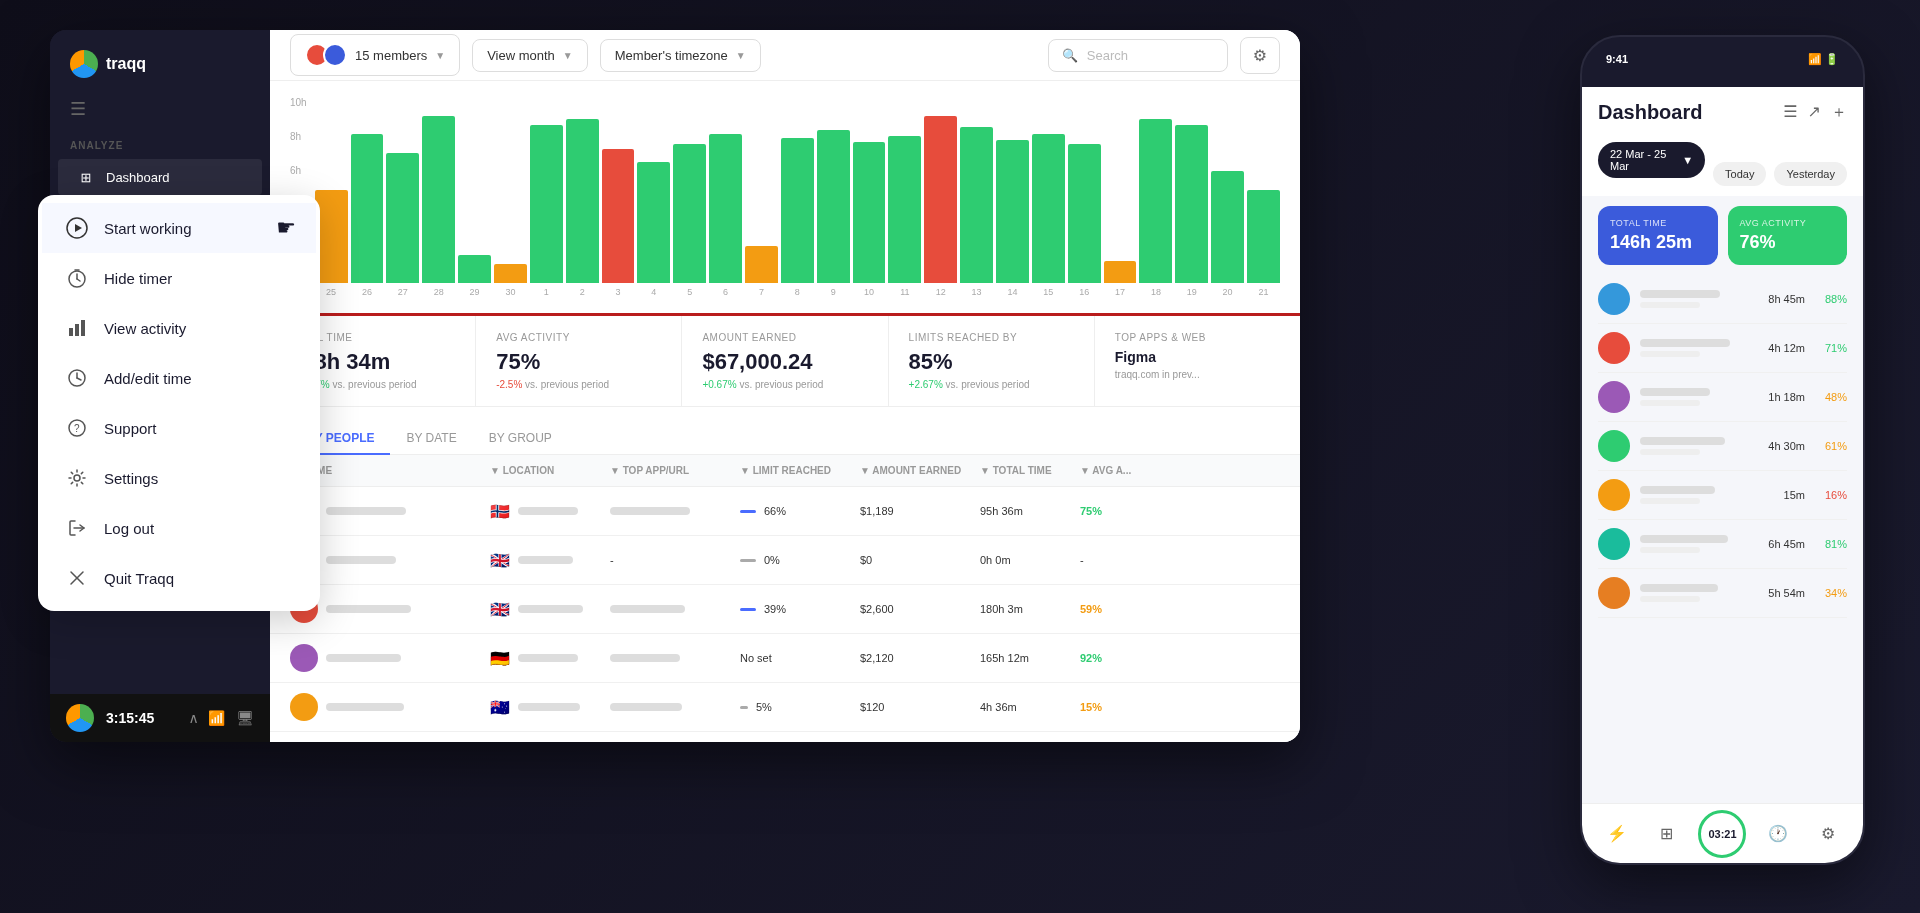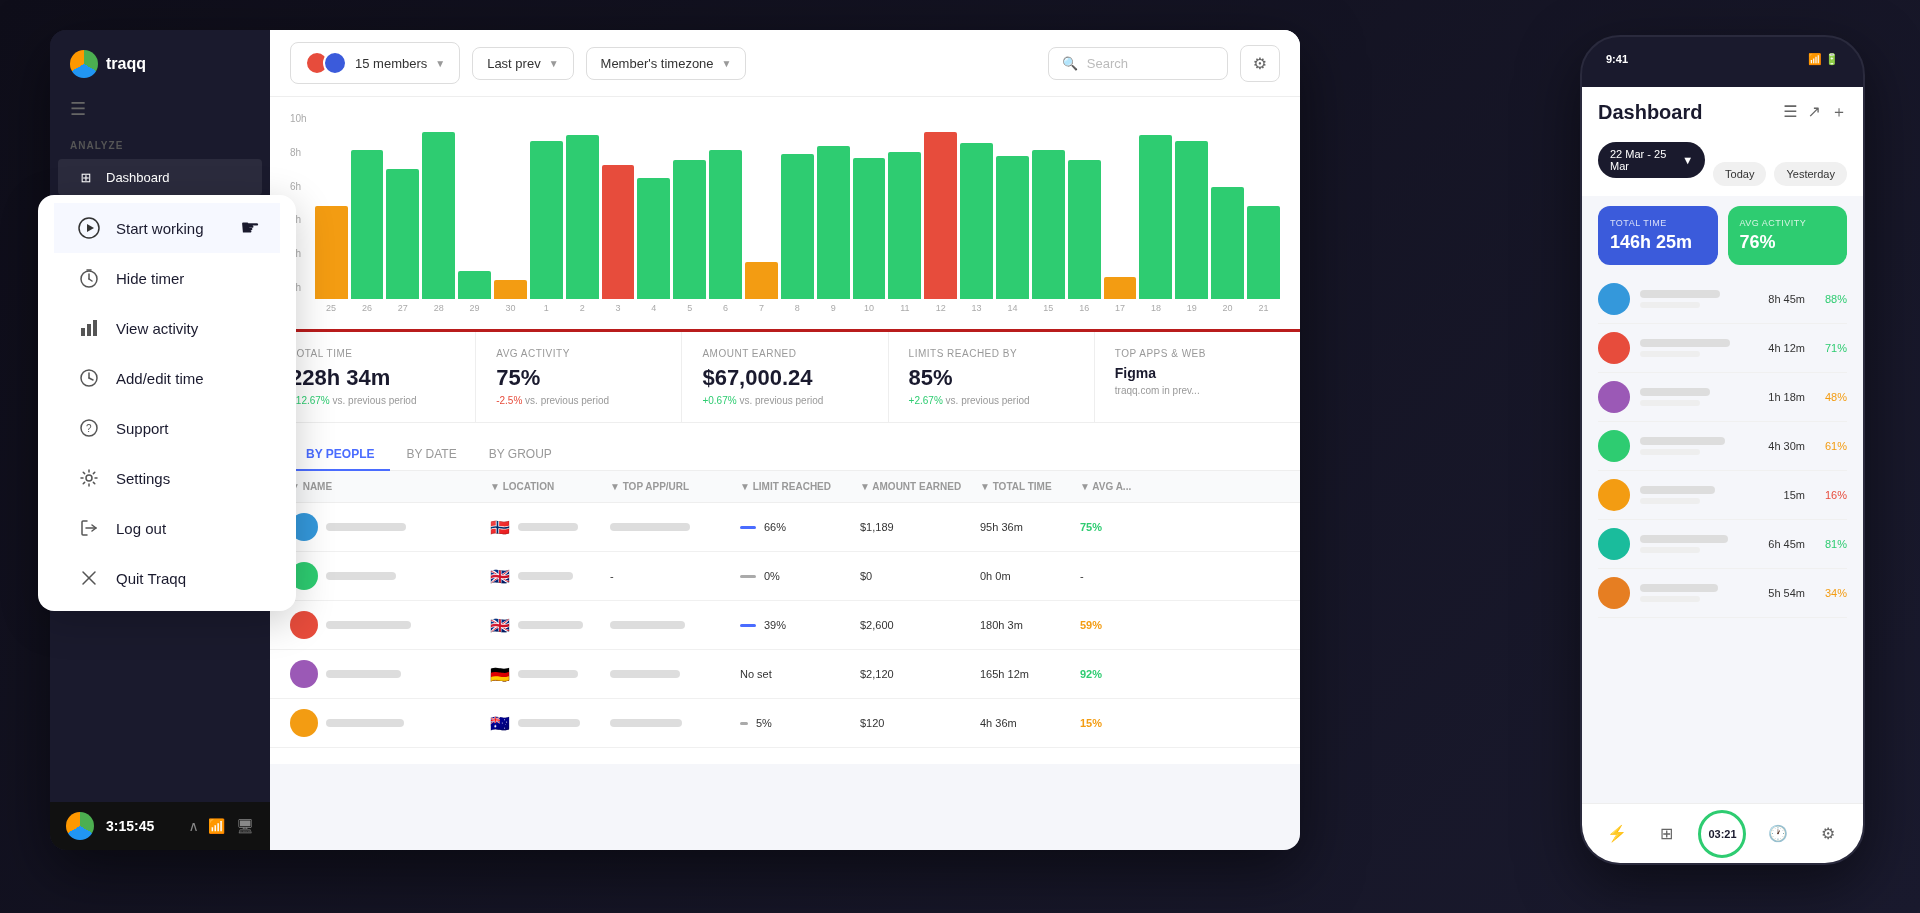--- a/index.html
+++ b/index.html
@@ -14,21 +14,21 @@
       align-items: center;
       justify-content: center;
     }
 
     
     .desktop-app {
       position: absolute;
       left: 50px;
       top: 30px;
       width: 1250px;
-      height: 820px;
+      height: 712px;
       background: #1e1e2e;
       border-radius: 16px;
       overflow: hidden;
       display: flex;
       box-shadow: 0 20px 60px rgba(0,0,0,0.5);
     }
 
     
     .sidebar {
       width: 220px;
@@ -104,21 +104,21 @@
     .main-content {
       flex: 1;
       background: #f5f6fa;
       overflow: hidden;
       position: relative;
     }
 
     
     .dashboard-header {
       background: #fff;
-      padding: 12px 20px;
+      padding: 4px 20px;
       display: flex;
       align-items: center;
       gap: 12px;
       border-bottom: 1px solid #eee;
     }
 
     .filter-btn {
       display: flex;
       align-items: center;
       gap: 8px;
@@ -372,25 +372,25 @@
     }
 
     .pct-green { color: #2ecc71; font-weight: 600; }
     .pct-orange { color: #f39c12; font-weight: 600; }
 
     
     .context-menu {
       position: absolute;
       left: 40px;
       top: 200px;
-      width: 258px;
+      width: 282px;
       background: #fff;
       border-radius: 16px;
       box-shadow: 0 10px 40px rgba(0,0,0,0.2);
-      padding: 8px 16px;
+      padding: 8px 4px;
       z-index: 100;
     }
 
     .menu-item {
       display: flex;
       align-items: center;
       gap: 16px;
       padding: 14px 24px;
       cursor: pointer;
       font-size: 15px;
@@ -706,21 +706,21 @@
     <div class="dashboard-header">
       <div class="filter-btn">
         <div class="avatar-group">
           <div class="avatar-sm" style="background:#e74c3c;"></div>
           <div class="avatar-sm" style="background:#3b5bdb;"></div>
         </div>
         <span>15 members</span>
         <span class="chevron">▼</span>
       </div>
       <div class="filter-btn">
-        <span>Last prev</span>
+        <span>View month</span>
         <span class="chevron">▼</span>
       </div>
       <div class="filter-btn">
         <span>Member's timezone</span>
         <span class="chevron">▼</span>
       </div>
       <div class="search-box">
         <span>🔍</span>
         <span style="color:#bbb;">Search</span>
       </div>

